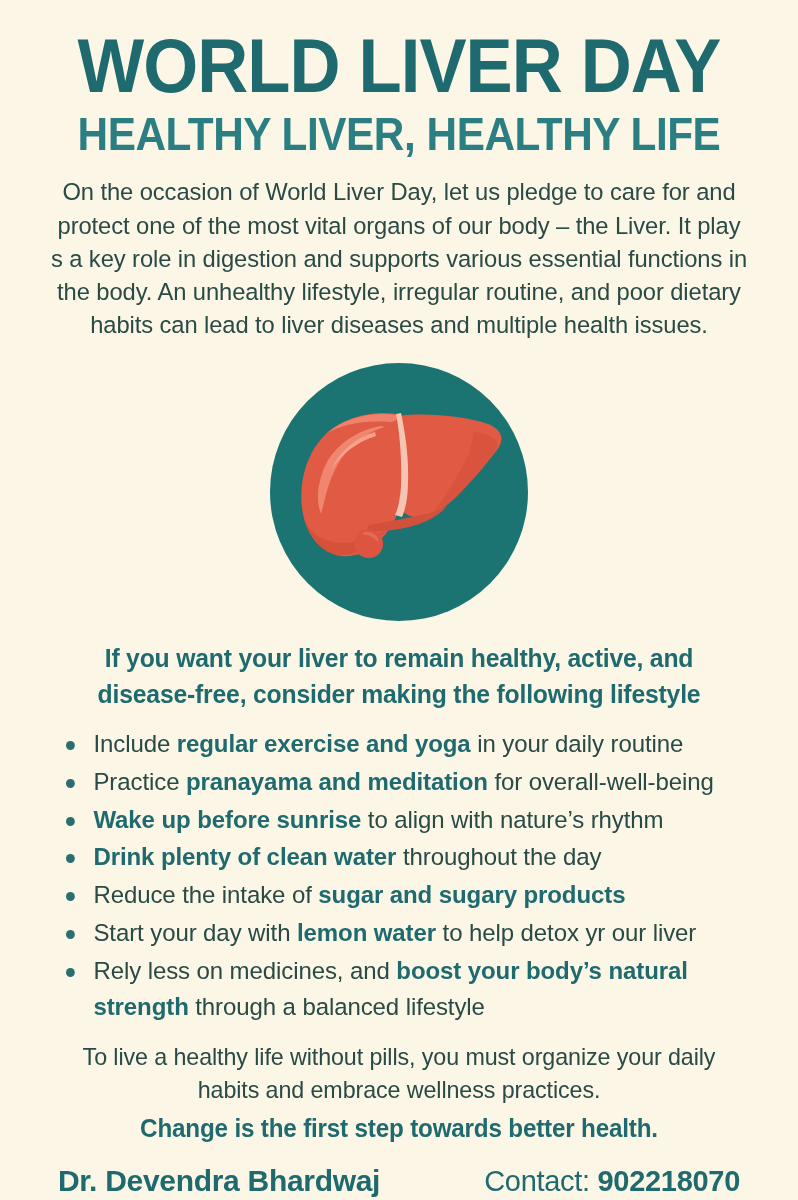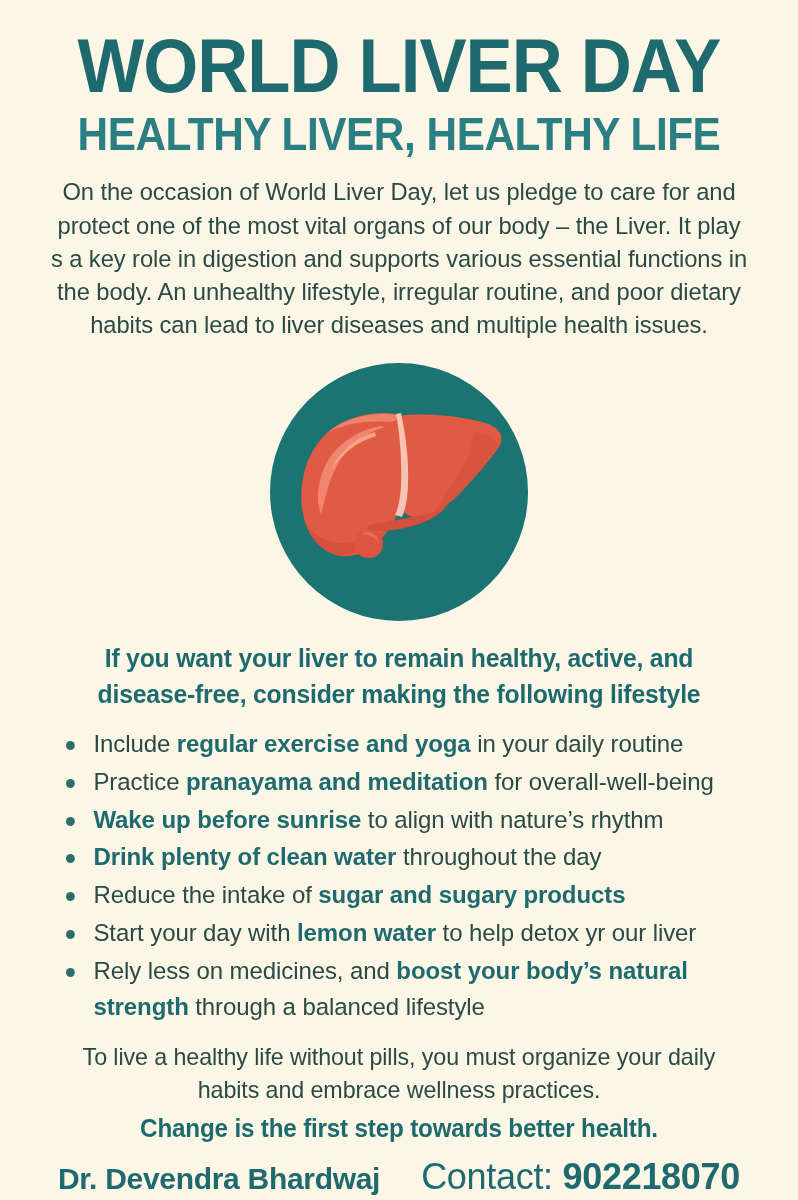--- a/index.html
+++ b/index.html
@@ -147,21 +147,21 @@
     padding: 0 58px;
     box-sizing: border-box;
   }
   .doctor-name {
     font-weight: bold;
     font-size: 30px;
     color: #1e6a6e;
     letter-spacing: -0.3px;
   }
   .contact {
-    font-size: 36px;
+    font-size: 29px;
     color: #1e6a6e;
     letter-spacing: -0.3px;
   }
   .contact .num {
     font-weight: bold;
   }
 </style>
 </head>
 <body>
 

